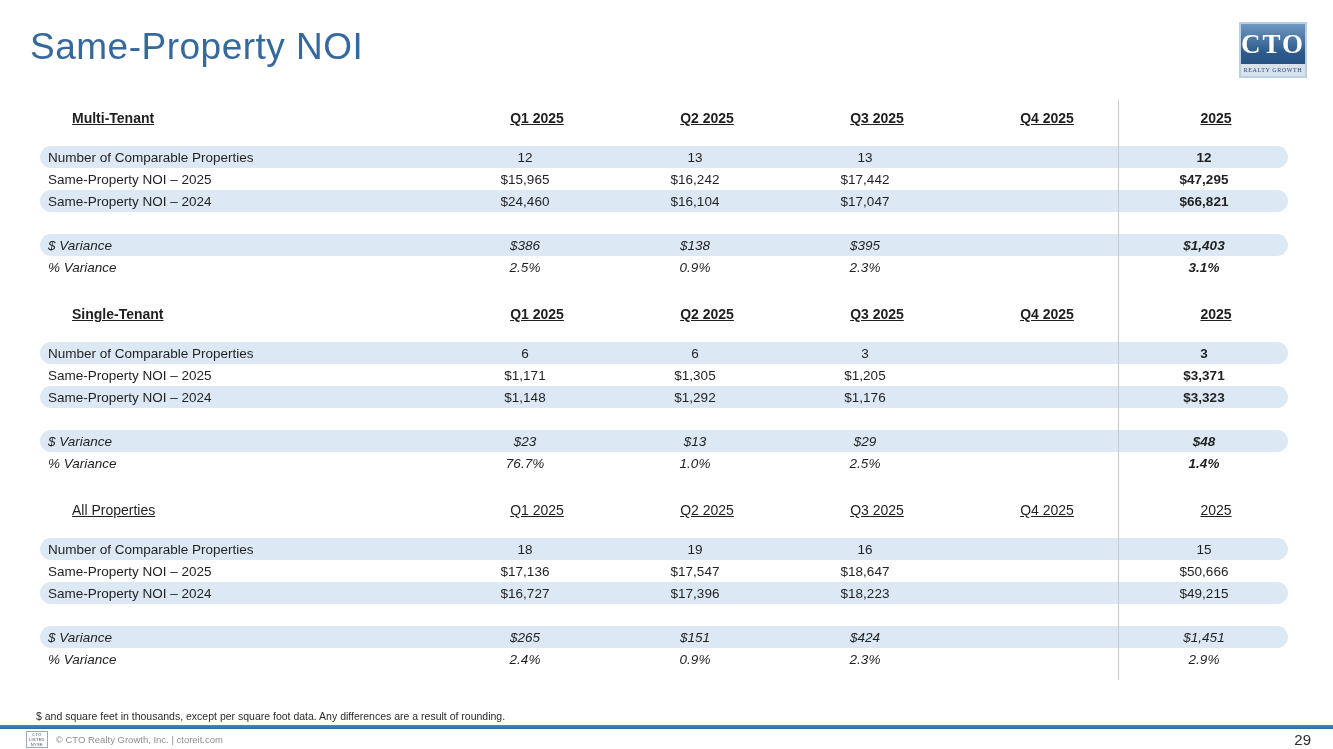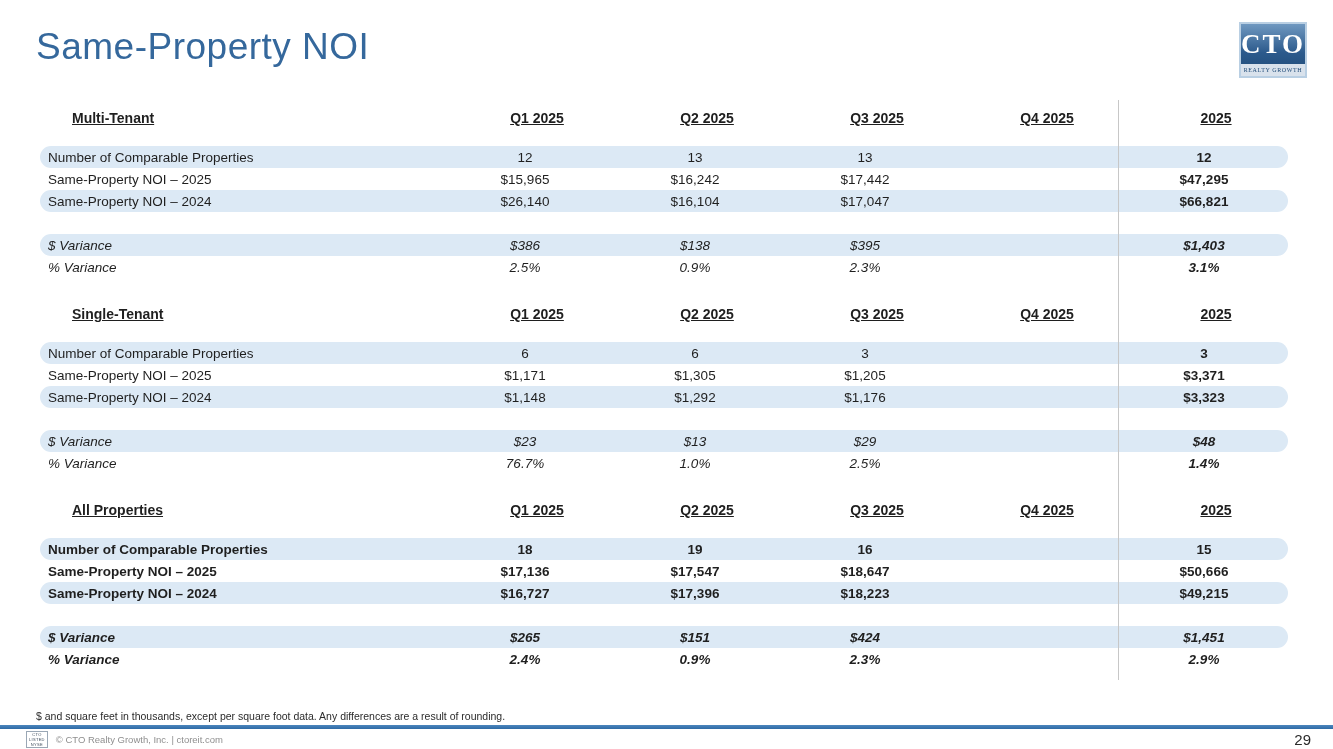--- a/index.html
+++ b/index.html
@@ -7,21 +7,21 @@
   body {
     font-family: "Liberation Sans", sans-serif;
     background: #ffffff;
     color: #1f1f1f;
     position: relative;
     overflow: hidden;
   }
 
   
   .slide-title {
-    position: absolute; left: 36px; top: 26px;
+    position: absolute; left: 30px; top: 26px;
     font-size: 37px; font-weight: 400; letter-spacing: 0.5px;
     color: #35689c;
   }
   .logo {
     position: absolute; right: 26px; top: 22px;
     width: 68px; height: 56px;
     border: 2px solid #b9cfe3;
     background: linear-gradient(180deg, #6f98c0 0%, #2c5a8c 55%, #1f4a77 100%);
     display: flex; flex-direction: column; align-items: center; justify-content: flex-start;
   }
@@ -51,21 +51,21 @@
   .thead {
     min-height: 24px; margin-bottom: 16px;
     font-weight: bold; font-size: 14px;
   }
   .thead .hu { text-decoration: underline; padding-left: 24px; }
   .tcell.lbl { text-align: left; padding-left: 8px; }
   .tcell.val { text-align: center; }
   .stripe { background: #dce9f5; border-radius: 11px; }
   .ital { font-style: italic; }
   .tcell.tot { font-weight: bold; }
-  .emph .trow, .emph .tcell { font-weight: bold; }
+  .emph .trow, .emph .tcell { font-weight: normal; }
 
   .v-divider {
     position: absolute; left: 1118px; top: 100px;
     width: 1px; height: 580px; background: #c7c7c7;
   }
 
   
   .footnote {
     position: absolute; left: 36px; bottom: 27px;
     font-size: 10.5px; color: #2b2b2b;
@@ -127,21 +127,21 @@
       <div class="trow">
         <div class="tcell lbl">Same-Property NOI – 2025</div>
         <div class="tcell val">$15,965</div>
         <div class="tcell val">$16,242</div>
         <div class="tcell val">$17,442</div>
         <div class="tcell val"></div>
         <div class="tcell val tot">$47,295</div>
       </div>
       <div class="trow stripe">
         <div class="tcell lbl">Same-Property NOI – 2024</div>
-        <div class="tcell val">$26,140</div>
+        <div class="tcell val">$24,460</div>
         <div class="tcell val">$16,104</div>
         <div class="tcell val">$17,047</div>
         <div class="tcell val"></div>
         <div class="tcell val tot">$66,821</div>
       </div>
       <div class="trow">
         <div class="tcell lbl"></div>
         <div class="tcell val"></div>
         <div class="tcell val"></div>
         <div class="tcell val"></div>

